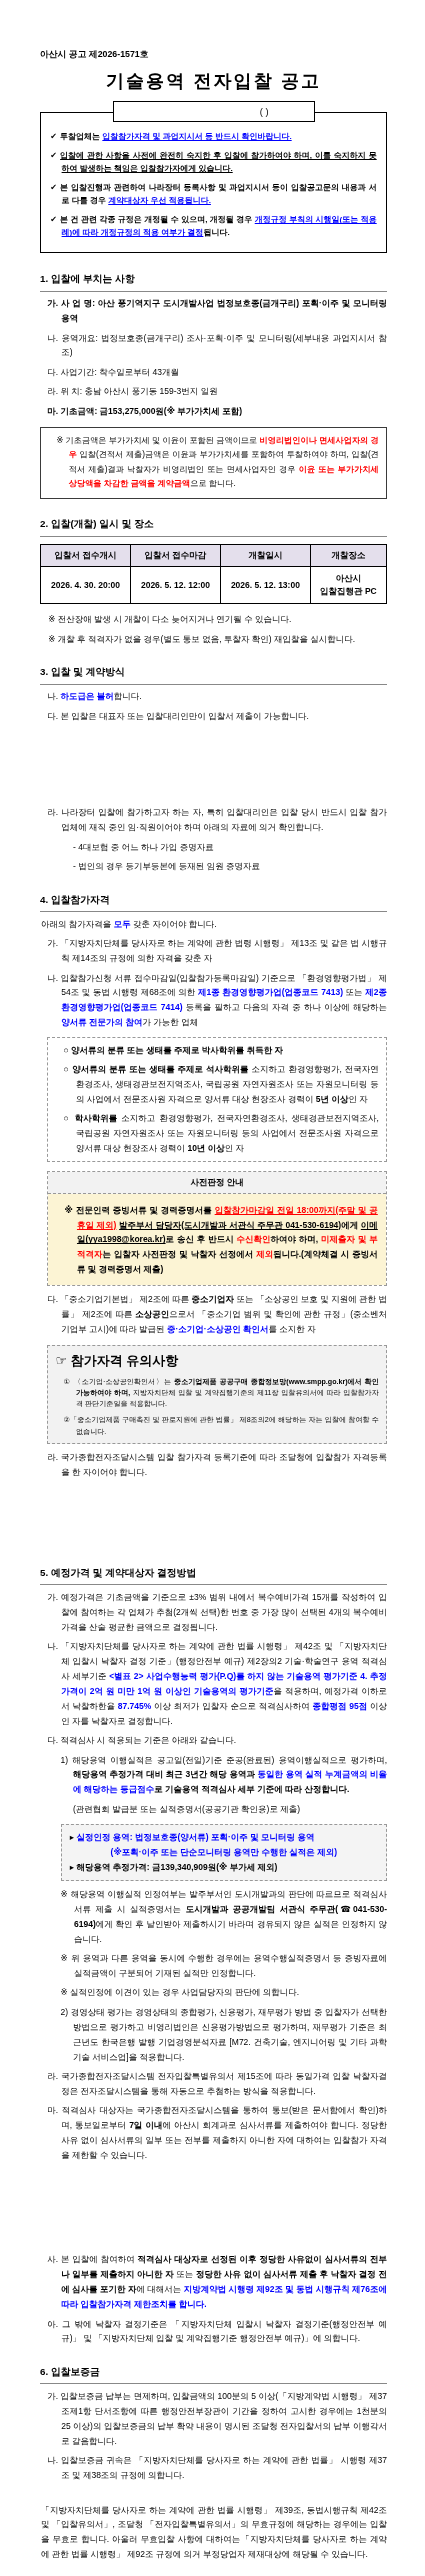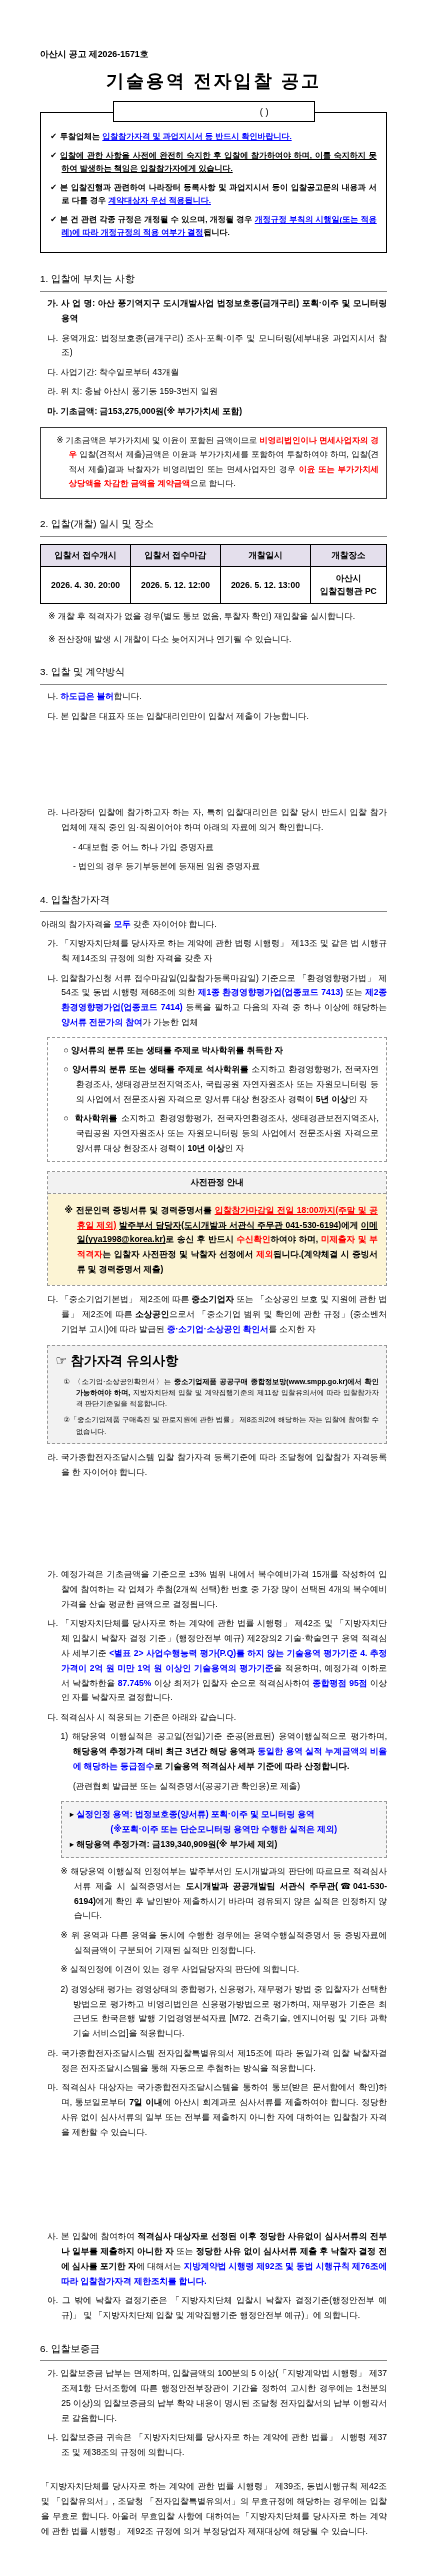--- a/index.html
+++ b/index.html
@@ -7,21 +7,21 @@
   .page{padding:49px 39px 36px 40px;box-sizing:border-box;}
   
   .notice-no{font-size:8.8px;font-weight:bold;margin-bottom:8.2px;}
   .doc-title{font-size:18px;font-weight:bold;text-align:center;letter-spacing:2.1px;margin:0 0 8.2px 0;}
   .paren-box{width:202px;margin:0 auto;border:1px solid #000;background:#fff;position:relative;z-index:2;height:20.6px;line-height:20.6px;text-align:right;padding-right:45px;box-sizing:border-box;font-size:9.3px;}
   .notice-box{border:1px solid #000;margin-top:-10.3px;padding:17.5px 9.3px 7.2px 9.3px;}
   .chk{margin-bottom:5.7px;font-weight:bold;font-size:8px;line-height:1.65;padding-left:11.3px;text-indent:-11.3px;text-align:justify;}
   .mk{margin-right:3.1px;}
   
   .sec{margin-top:19.6px;}
-  .sec-h{font-size:9.8px;font-weight:normal;margin:0 0 2.1px 0;padding-bottom:4.6px;border-bottom:1px solid #888;}
+  .sec-h{font-size:9.8px;font-weight:bold;margin:0 0 2.1px 0;padding-bottom:4.6px;border-bottom:1px solid #888;}
   p{margin:0;font-size:8.5px;line-height:1.75;text-align:justify;}
   .ln{margin-top:4.6px;}
   .i1{margin-left:7.2px;padding-left:14px;text-indent:-14px;}
   .i1b{font-weight:bold;}
   .i2{margin-left:20.6px;padding-left:12.4px;text-indent:-12.4px;}
   .i3{margin-left:33px;padding-left:0;}
   .note{margin-left:8.2px;padding-left:12.4px;text-indent:-12.4px;}
   .noten{margin-left:20.6px;padding-left:13.4px;text-indent:-13.4px;}
   .plain{margin-left:1px;}
   
@@ -99,22 +99,22 @@
           <td>2026. 4. 30. 20:00</td>
           <td>2026. 5. 12. 12:00</td>
           <td>2026. 5. 12. 13:00</td>
           <td>
             <div>아산시</div>
             <div>입찰집행관 PC</div>
           </td>
         </tr>
       </tbody>
     </table>
+    <p class="ln note" style="margin-top:8.2px"><span>※ 전산장애 발생 시 개찰이 다소 늦어지거나 연기될 수 있습니다.</span></p>
     <p class="ln note"><span>※ 개찰 후 적격자가 없을 경우(별도 통보 없음, 투찰자 확인) 재입찰을 실시합니다.</span></p>
-    <p class="ln note" style="margin-top:8.2px"><span>※ 전산장애 발생 시 개찰이 다소 늦어지거나 연기될 수 있습니다.</span></p>
   </section>
 
   <section class="sec">
     <h2 class="sec-h">3. 입찰 및 계약방식</h2>
     <p class="ln i1"><span>나. </span><span class="bl">하도급은 불허</span><span>합니다.</span></p>
     <p class="ln i1"><span>다. 본 입찰은 대표자 또는 입찰대리인만이 입찰서 제출이 가능합니다.</span></p>
     <div class="gap-a"></div>
     <p class="ln i1"><span>라. 나라장터 입찰에 참가하고자 하는 자, 특히 입찰대리인은 입찰 당시 반드시 입찰 참가 업체에 재직 중인 임·직원이어야 하며 아래의 자료에 의거 확인합니다.</span></p>
     <p class="ln i3"><span>- 4대보험 중 어느 하나 가입 증명자료</span></p>
     <p class="ln i3"><span>- 법인의 경우 등기부등본에 등재된 임원 증명자료</span></p>
@@ -141,20 +141,21 @@
       <p class="t"><span class="b">☞ 참가자격 유의사항</span></p>
       <p class="ln note"><span>① 〈소기업·소상공인확인서〉는 </span><span class="b">중소기업제품 공공구매 종합정보망(www.smpp.go.kr)에서 확인 가능하여야 하며,</span><span> 지방자치단체 입찰 및 계약집행기준의 제11장 입찰유의서에 따라 입찰참가자격 판단기준일을 적용합니다.</span></p>
       <p class="ln note"><span>②「중소기업제품 구매촉진 및 판로지원에 관한 법률」 제8조의2에 해당하는 자는 입찰에 참여할 수 없습니다.</span></p>
     </div>
     <p class="ln i1"><span>라. 국가종합전자조달시스템 입찰 참가자격 등록기준에 따라 조달청에 입찰참가 자격등록을 한 자이어야 합니다.</span></p>
   </section>
 
   <div class="gap-b"></div>
 
   <section class="sec">
+    <h2 class="sec-h">5. 예정가격 및 계약대상자 결정방법</h2>
     <p class="ln i1"><span>가. 예정가격은 기초금액을 기준으로 ±3% 범위 내에서 복수예비가격 15개를 작성하여 입찰에 참여하는 각 업체가 추첨(2개씩 선택)한 번호 중 가장 많이 선택된 4개의 복수예비 가격을 산술 평균한 금액으로 결정됩니다.</span></p>
     <p class="ln i1"><span>나. 「지방자치단체를 당사자로 하는 계약에 관한 법률 시행령」 제42조 및 「지방자치단체 입찰시 낙찰자 결정 기준」(행정안전부 예규) 제2장의2 기술·학술연구 용역 적격심사 세부기준 </span><span class="bl">&lt;별표 2&gt; 사업수행능력 평가(P.Q)를 하지 않는 기술용역 평가기준 4. 추정가격이 2억 원 미만 1억 원 이상인 기술용역의 평가기준</span><span>을 적용하며, 예정가격 이하로서 낙찰하한율 </span><span class="bl">87.745%</span><span> 이상 최저가 입찰자 순으로 적격심사하여 </span><span class="bl">종합평점 95점</span><span> 이상인 자를 낙찰자로 결정합니다.</span></p>
     <p class="ln i1"><span>다. 적격심사 시 적용되는 기준은 아래와 같습니다.</span></p>
     <p class="ln i2"><span>1) 해당용역 이행실적은 공고일(전일)기준 준공(완료된) 용역이행실적으로 평가하며, </span><span class="b">해당용역 추정가격 대비 최근 3년간 해당 용역과 </span><span class="bl">동일한 용역 실적 누계금액의 비율에 해당하는 등급점수</span><span class="b">로 기술용역 적격심사 세부 기준에 따라 산정합니다.</span></p>
     <p class="ln i3"><span>(관련협회 발급분 또는 실적증명서(공공기관 확인용)로 제출)</span></p>
     <div class="perfbox">
       <p><span>▸ </span><span class="bl">실정인정 용역: 법정보호종(양서류) 포획·이주 및 모니터링 용역</span></p>
       <p style="text-align:center"><span class="bl">(※포획·이주 또는 단순모니터링 용역만 수행한 실적은 제외)</span></p>
       <p><span>▸ </span><span class="b">해당용역 추정가격: 금139,340,909원(※ 부가세 제외)</span></p>
     </div>

